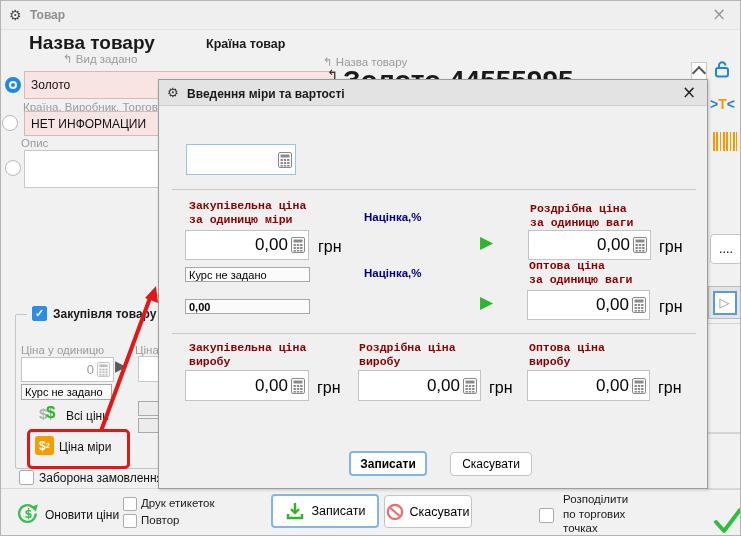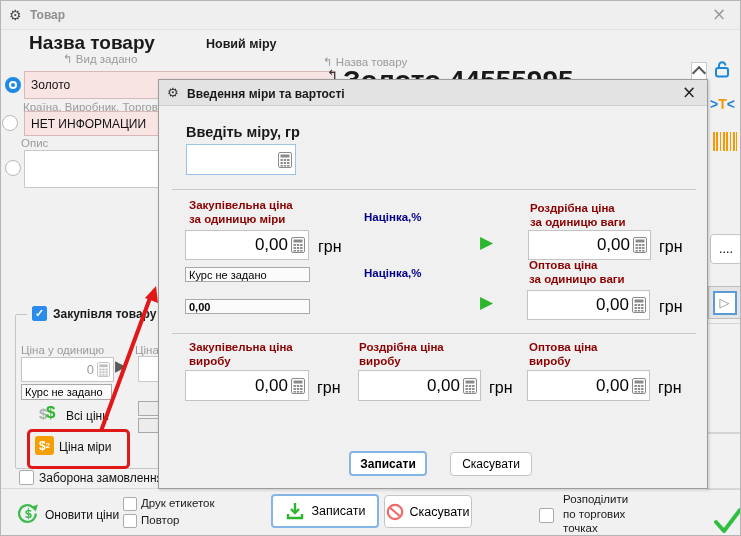--- a/index.html
+++ b/index.html
@@ -7,21 +7,21 @@
        font-family:"Liberation Sans",sans-serif;color:#1a1a1a;border:1px solid #b5b5b5;box-sizing:border-box;}
   .abs{position:absolute;}
   .glyph{font-family:"DejaVu Sans",sans-serif;}
   
   .titlebar{left:0;top:0;width:741px;height:28px;background:#efefef;border-bottom:1px solid #e2e2e2;}
   .apptitle{left:29px;top:7px;font-size:12px;font-weight:bold;color:#8f8f8f;}
   .closex{color:#9a9a9a;font-size:17px;line-height:14px;cursor:default;}
   
   .lbl{color:#9b9b9b;font-size:11.5px;white-space:nowrap;}
   .blk{color:#111;font-size:12px;white-space:nowrap;}
-  .redlbl{color:#8b0000;font-weight:bold;font-size:11.5px;line-height:1.18;white-space:pre-line;}
+  .redlbl{color:#8b0000;font-weight:bold;font-size:11.5px;line-height:1.18;white-space:pre-line;font-family:Liberation Mono, monospace;}
   .navylbl{color:#00008b;font-weight:bold;font-size:11.5px;white-space:nowrap;}
   
   .pinkfld{background:#f9e4e4;border:1px solid #d9b8b8;display:flex;align-items:center;padding-left:6px;
            font-size:12px;color:#111;box-sizing:border-box;}
   .whitefld{background:#fff;border:1px solid #c9c9c9;box-sizing:border-box;}
   
   .radio{width:16px;height:16px;border-radius:50%;box-sizing:border-box;}
   .radio.on{border:4px solid #1e88e5;background:#fff;}
   .radio.on::after{content:"";position:absolute;left:2px;top:2px;width:4px;height:4px;border-radius:50%;background:#1e88e5;}
   .radio.on{position:absolute;}
@@ -107,21 +107,21 @@
 </svg>
 
 <div id="app">
 
   <div class="abs titlebar"></div>
   <span class="abs glyph" style="left:8px;top:6px;font-size:14px;color:#4a4a4a;">⚙</span>
   <span class="abs apptitle">Товар</span>
   <span class="abs closex glyph" style="left:711px;top:6px;">×</span>
 
   <span class="abs" style="left:28px;top:31px;font-size:19px;font-weight:600;">Назва товару</span>
-  <span class="abs" style="left:205px;top:36px;font-size:12.5px;font-weight:bold;">Новий міру</span>
+  <span class="abs" style="left:205px;top:36px;font-size:12.5px;font-weight:bold;">Країна товар</span>
 
   <span class="abs lbl" style="left:62px;top:51px;"><span class="glyph">↰</span> <span>Вид задано</span></span>
   <div class="abs radio on" style="left:4px;top:76px;"></div>
   <div class="abs pinkfld" style="left:23px;top:70px;width:312px;height:28px;">
       <span>Золото</span>
     </div>
 
   <span class="abs lbl" style="left:322px;top:54px;"><span class="glyph">↰</span> <span>Назва товару</span></span>
   <span class="abs glyph" style="left:326px;top:66px;font-size:13px;color:#333;">↰</span>
   <span class="abs" style="left:342px;top:64px;font-size:28px;font-weight:bold;">Золото 44555995</span>
@@ -221,21 +221,20 @@
   <svg class="abs" style="left:712px;top:504px;" width="30" height="30">
       <use href="#ic-check"></use>
     </svg>
 
   <div id="dialog" class="abs">
     <div class="abs dtitle"></div>
     <span class="abs glyph" style="left:8px;top:5px;font-size:13px;color:#333;">⚙</span>
     <span class="abs" style="left:28px;top:7px;font-size:12px;font-weight:bold;">Введення міри та вартості</span>
     <span class="abs closex glyph" style="left:523px;top:5px;color:#222;">×</span>
 
-    <span class="abs" style="left:27px;top:44px;font-size:14.5px;font-weight:bold;">Введіть міру, гр</span>
     <div class="abs fld focus" style="left:27px;top:64px;width:110px;height:31px;">
       <span class="val"></span>
       <svg width="14" height="16">
           <use href="#ic-calc"></use>
         </svg>
     </div>
 
     <div class="abs divider" style="left:13px;top:109px;width:524px;"></div>
 
     <span class="abs redlbl" style="left:30px;top:119px;">Закупівельна ціна

